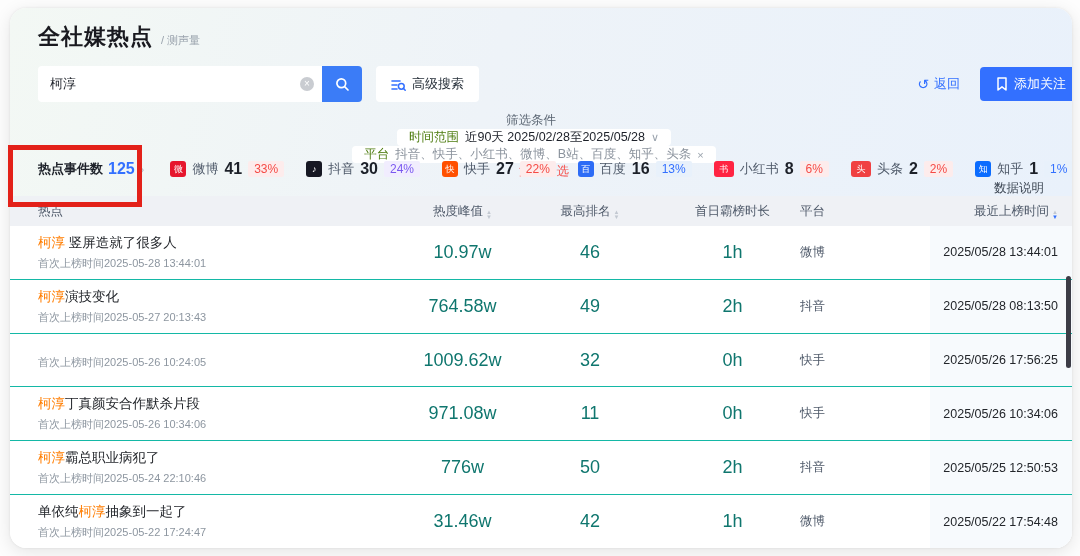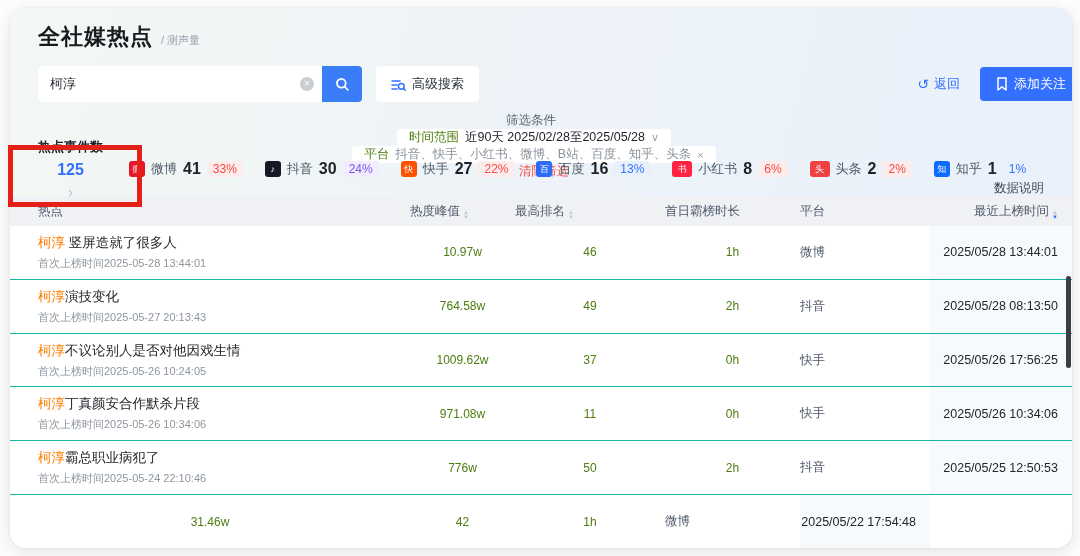--- a/index.html
+++ b/index.html
@@ -62,50 +62,50 @@
     gap:6px;padding:0 12px;margin-right:14px;cursor:pointer;white-space:nowrap;
   }
   .chip .c-label{color:#4d7c0f;}
   .chip .c-value{color:#1d2129;}
   .chip .c-value-muted{color:#8a929c;}
   .chip .caret,.chip .chip-x{color:#9aa3ad;font-size:11px;}
   .clear-filters{color:#f54a45;cursor:pointer;margin-left:6px;white-space:nowrap;}
   .data-note{margin-left:auto;color:#3b4552;cursor:pointer;white-space:nowrap;}
   
   .stats-row{display:flex;align-items:center;margin-top:10px;height:34px;font-size:13px;}
-  .event-count{display:flex;align-items:center;gap:5px;margin-right:26px;white-space:nowrap;flex-direction:column;}
+  .event-count{display:flex;align-items:center;gap:5px;margin-right:26px;white-space:nowrap;}
   .event-count .ec-label{color:#1d2129;font-weight:600;}
   .event-count .ec-num{color:#3370ff;font-size:16px;font-weight:bold;}
   .event-count .ec-chev{color:#b9bec6;font-size:14px;}
   .plat{display:flex;align-items:center;gap:6px;margin-right:22px;white-space:nowrap;}
   .plat-icon{
     width:16px;height:16px;border-radius:3px;color:#fff;font-size:9px;
     display:flex;align-items:center;justify-content:center;flex:0 0 auto;
   }
   .plat-name{color:#4e5969;}
   .plat-count{color:#1d2129;font-size:16px;font-weight:600;}
   .plat-badge{font-size:12px;padding:1px 6px;border-radius:2px;}
   
   .grid{display:grid;grid-template-columns:400px 105px 150px 135px 130px 1fr;align-items:center;}
   .thead{height:30px;background:#eff1f5;font-size:12.5px;color:#4e5969;}
   .th{white-space:nowrap;}
   .th.c1{padding-left:28px;}
-  .th.center{}
+  .th.center{text-align:center;}
   .th.c6{text-align:right;padding-right:14px;}
   .sort{display:inline-flex;flex-direction:column;margin-left:3px;vertical-align:1px;}
   .sort i{font-style:normal;font-size:6px;line-height:5px;color:#c2c8d1;}
   .sort i.active{color:#3370ff;}
   .tbody{height:322px;display:flex;flex-direction:column;}
   .trow{flex:1;border-bottom:1px solid #14b8a6;background:#fff;height:100%;}
   .trow:last-child{border-bottom:none;}
   .cell-title{padding-left:28px;cursor:pointer;}
   .row-title{font-size:13.5px;color:#23262b;line-height:17px;}
   .row-title .kw{color:#ff7d00;}
   .row-sub{font-size:11px;color:#8d96a0;margin-top:5px;}
-  .cell.center{text-align:center;font-size:12px;color:#4d7c0f;}
+  .cell.center{text-align:center;font-size:18px;color:#0f766e;}
   .cell.plat-col{font-size:12.5px;color:#4e5969;}
   .cell.time-col{
     background:#f7fafd;height:100%;display:flex;align-items:center;
     justify-content:flex-end;padding-right:14px;font-size:12.5px;color:#23262b;
     box-sizing:border-box;
   }
   
   .annotation-box{
     position:absolute;left:8px;top:145px;width:124px;height:52px;
     border:5px solid #e32119;z-index:20;pointer-events:none;
@@ -275,25 +275,24 @@
       </div>
       <div class="cell center">764.58w</div>
       <div class="cell center">49</div>
       <div class="cell center">2h</div>
       <div class="cell plat-col">抖音</div>
       <div class="cell time-col">2025/05/28 08:13:50</div>
     </div>
 
     <div class="trow grid">
       <div class="cell-title">
-        <div class="row-title"><span></span><span class="kw">柯淳</span><span>不议论别人是否对他因戏生情</span></div>
         <div class="row-sub">首次上榜时间2025-05-26 10:24:05</div>
       </div>
       <div class="cell center">1009.62w</div>
-      <div class="cell center">37</div>
+      <div class="cell center">32</div>
       <div class="cell center">0h</div>
       <div class="cell plat-col">快手</div>
       <div class="cell time-col">2025/05/26 17:56:25</div>
     </div>
 
     <div class="trow grid">
       <div class="cell-title">
         <div class="row-title"><span></span><span class="kw">柯淳</span><span>丁真颜安合作默杀片段</span></div>
         <div class="row-sub">首次上榜时间2025-05-26 10:34:06</div>
       </div>
@@ -310,20 +309,24 @@
         <div class="row-sub">首次上榜时间2025-05-24 22:10:46</div>
       </div>
       <div class="cell center">776w</div>
       <div class="cell center">50</div>
       <div class="cell center">2h</div>
       <div class="cell plat-col">抖音</div>
       <div class="cell time-col">2025/05/25 12:50:53</div>
     </div>
 
     <div class="trow grid">
+      <div class="cell-title">
+        <div class="row-title"><span>单依纯</span><span class="kw">柯淳</span><span>抽象到一起了</span></div>
+        <div class="row-sub">首次上榜时间2025-05-22 17:24:47</div>
+      </div>
       <div class="cell center">31.46w</div>
       <div class="cell center">42</div>
       <div class="cell center">1h</div>
       <div class="cell plat-col">微博</div>
       <div class="cell time-col">2025/05/22 17:54:48</div>
     </div>
 
   </div>
 
   <div class="scroll-thumb"></div>

